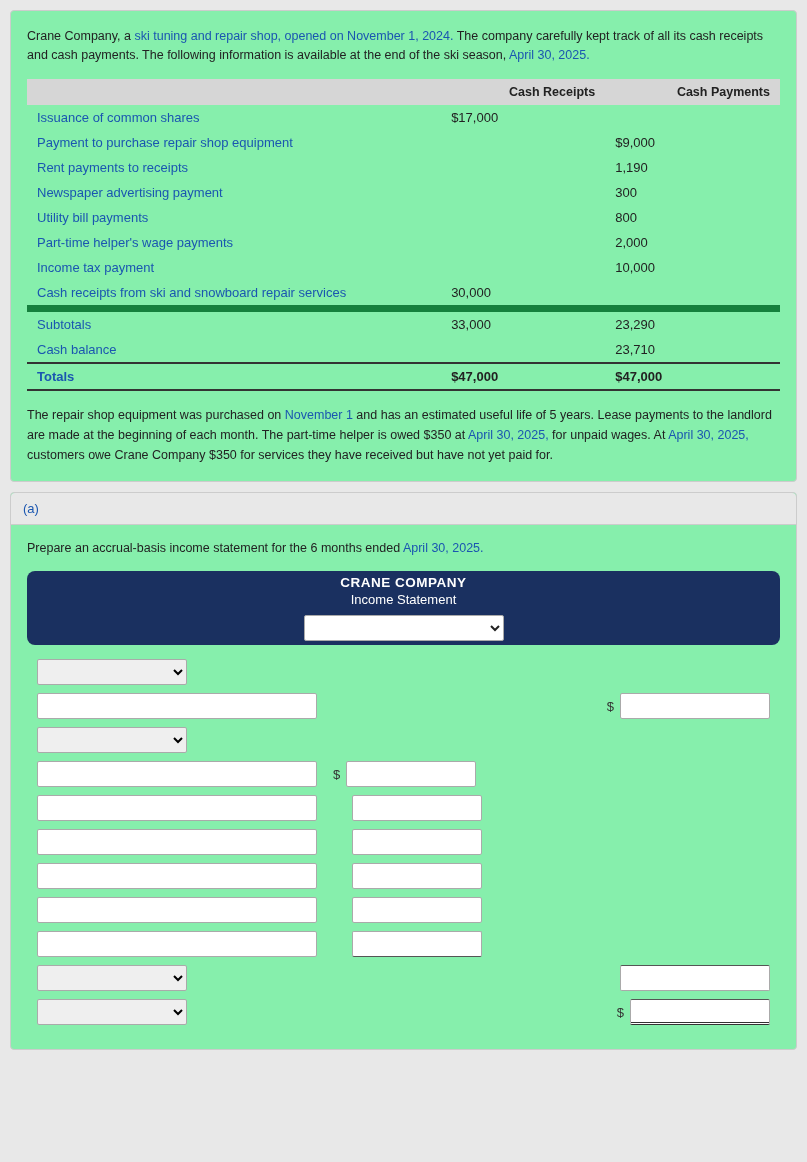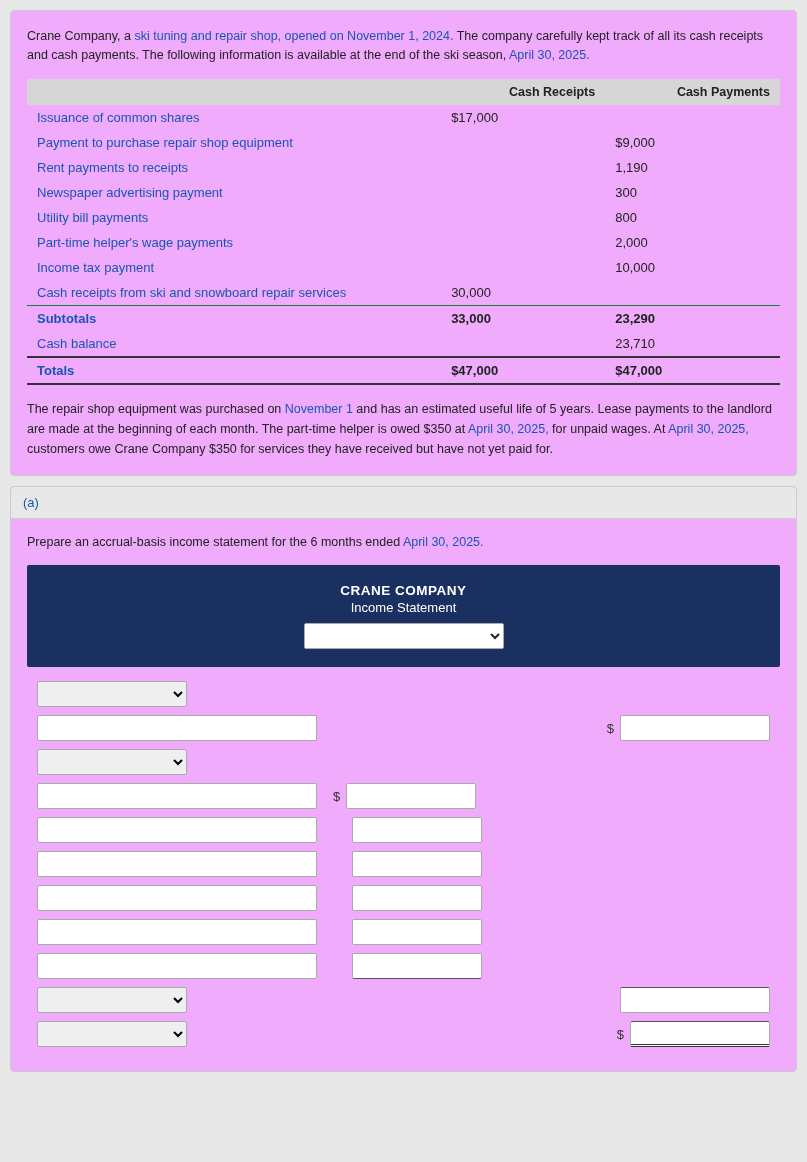--- a/index.html
+++ b/index.html
@@ -4,21 +4,21 @@
   <style>
     * { box-sizing: border-box; margin: 0; padding: 0; }
     body {
       font-family: Arial, sans-serif;
       font-size: 13px;
       background: #e8e8e8;
       padding: 10px;
       color: #222;
     }
     .card {
-      background: #f0abfc;
+      background: #86efac;
       border: 1px solid #ccc;
       border-radius: 4px;
       padding: 16px;
       margin-bottom: 10px;
     }
     .intro-text {
       font-size: 12.5px;
       line-height: 1.5;
       margin-bottom: 14px;
     }
@@ -46,22 +46,22 @@
     .cash-table tbody tr td {
       padding: 5px 10px;
       font-size: 13px;
     }
     .cash-table tbody tr td.label-col {
       color: #1a56b0;
     }
     .cash-table tbody tr td.amount-col {
     }
     .cash-table tbody tr.subtotal-row td {
-      border-top: 1px solid #15803d;
-      font-weight: bold;
+      border-top: 7px solid #15803d;
+      font-weight: normal;
     }
     .cash-table tbody tr.total-row td {
       border-top: 2px solid #333;
       border-bottom: 2px solid #333;
       font-weight: bold;
     }
     .cash-table tbody tr.total-row td.amount-col {
       font-weight: bold;
     }
 
@@ -87,23 +87,23 @@
       margin-bottom: 14px;
       line-height: 1.5;
     }
     .section-instruction span.highlight { color: #1a56b0; }
 
     
     .is-header {
       background: #1a3060;
       color: #fff;
       text-align: center;
-      padding: 18px 16px;
+      padding: 4px 16px;
       margin-bottom: 14px;
-      border-radius: 2px;
+      border-radius: 8px;
     }
     .is-header .company-name {
       font-weight: bold;
       font-size: 13.5px;
       letter-spacing: 0.5px;
     }
     .is-header .statement-title {
       font-size: 13px;
       margin-top: 2px;
     }

